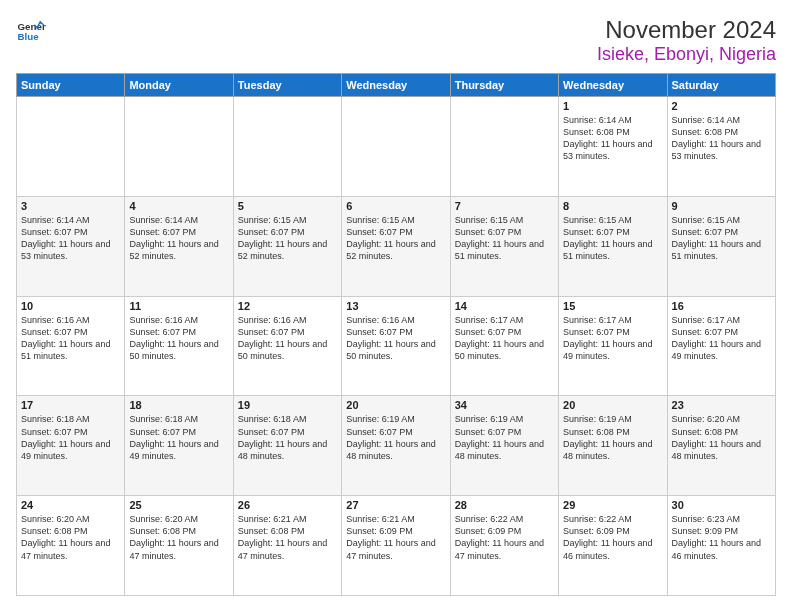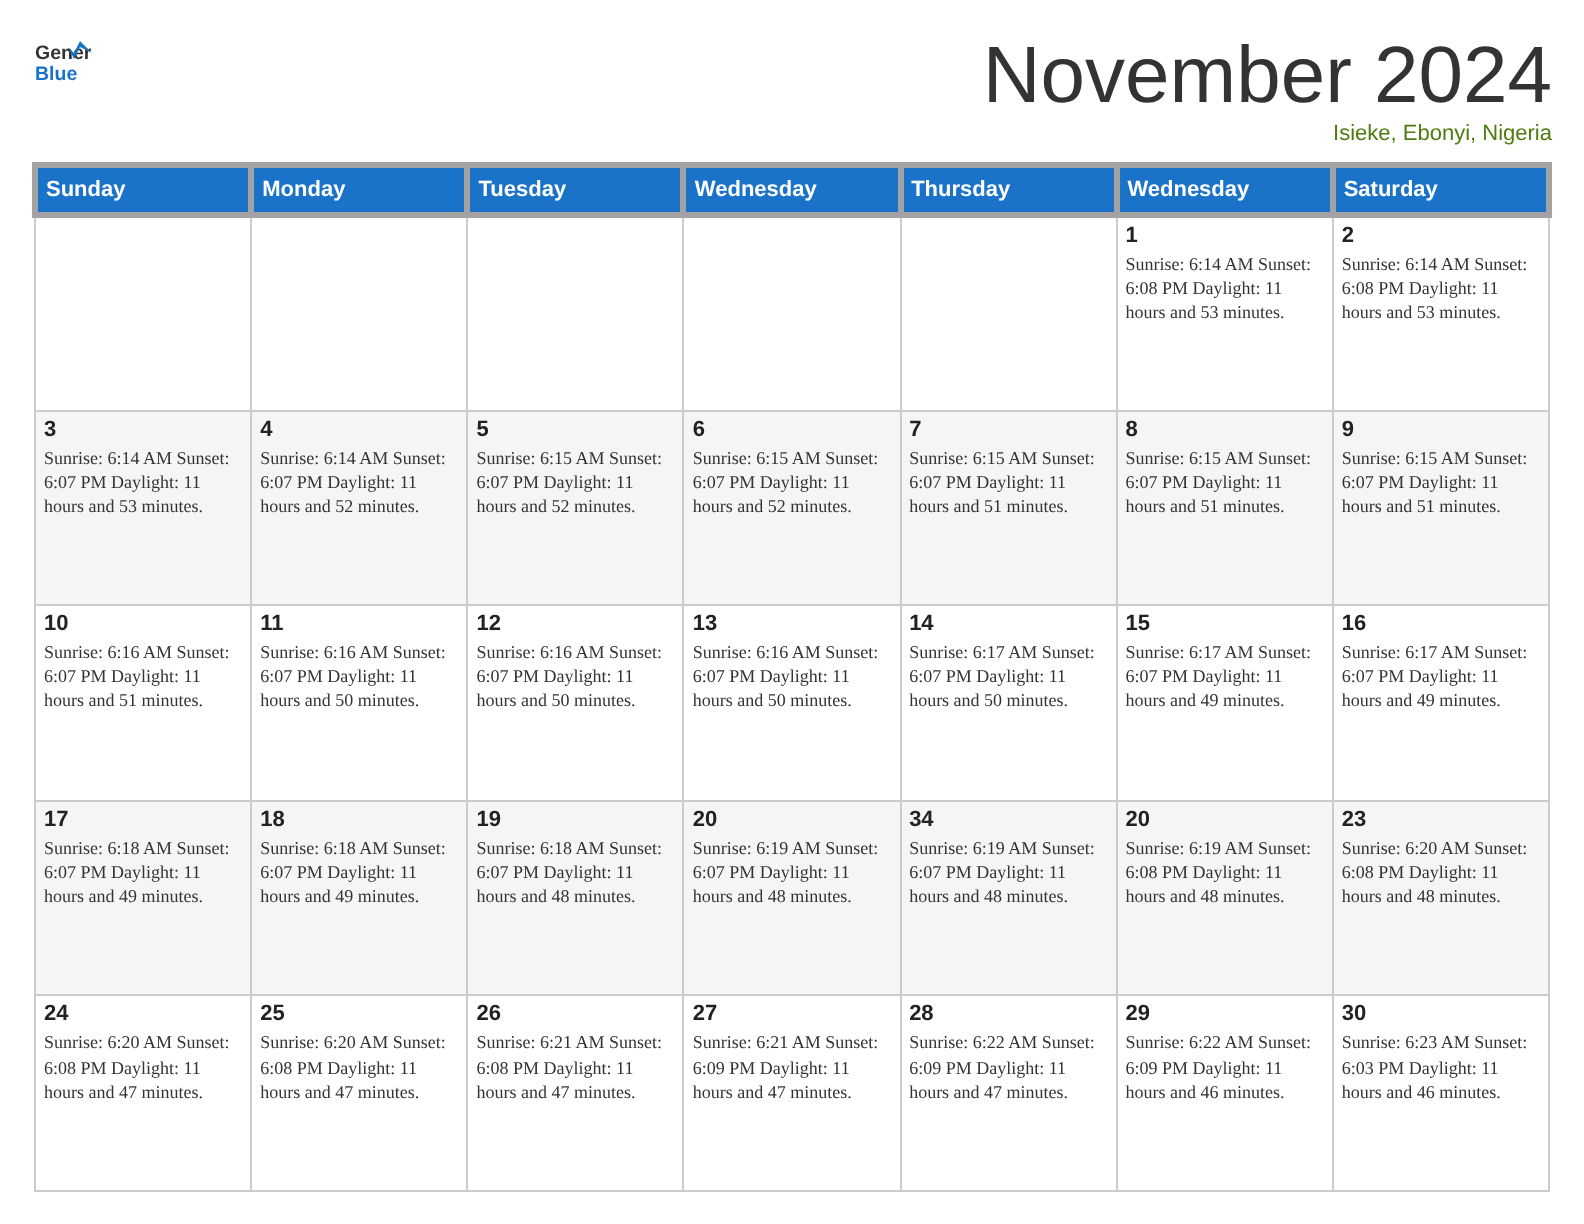--- a/index.html
+++ b/index.html
@@ -29,42 +29,42 @@
       gap: 4px;
     }
     .logo-icon {
       width: 30px;
       height: 30px;
     }
     .title-block {
       text-align: right;
     }
     .month-title {
-      font-size: 40px;
+      font-size: 24px;
       font-weight: normal;
       color: #333;
     }
     .location {
-      font-size: 11px;
-      color: #4d7c0f;
+      font-size: 18px;
+      color: #a21caf;
     }
     .calendar {
       flex: 1;
       border-collapse: collapse;
       width: 100%;
       font-size: 10px;
     }
     .calendar th {
       background: #1a73c9;
       color: #fff;
       padding: 5px 4px;
       text-align: left;
       font-size: 11px;
       font-weight: bold;
-      border: 3px solid #a3a3a3;
+      border: 1px solid #a3a3a3;
     }
     .calendar td {
       border: 1px solid #ccc;
       vertical-align: top;
       padding: 3px 4px;
       width: calc(100% / 7);
       height: 78px;
       background: #fff;
     }
     .calendar tr:nth-child(even) td {
@@ -74,21 +74,20 @@
       font-size: 11px;
       font-weight: bold;
       color: #222;
       display: block;
       margin-bottom: 2px;
     }
     .day-info {
       font-size: 9px;
       color: #333;
       line-height: 1.35;
-      font-family: Liberation Serif, serif;
     }
     .empty {
       background: #fff !important;
     }
   </style>
 </head>
 <body>
 
 <div class="page">
   <div class="header">
@@ -331,20 +330,20 @@
           <td>
             <span class="day-num">29</span>
             <div class="day-info">Sunrise: 6:22 AM
 Sunset: 6:09 PM
 Daylight: 11 hours
 and 46 minutes.</div>
           </td>
           <td>
             <span class="day-num">30</span>
             <div class="day-info">Sunrise: 6:23 AM
-Sunset: 6:03 PM
+Sunset: 9:09 PM
 Daylight: 11 hours
 and 46 minutes.</div>
           </td>
         </tr>
       </tbody>
   </table>
 </div>
 
 </body></html>

